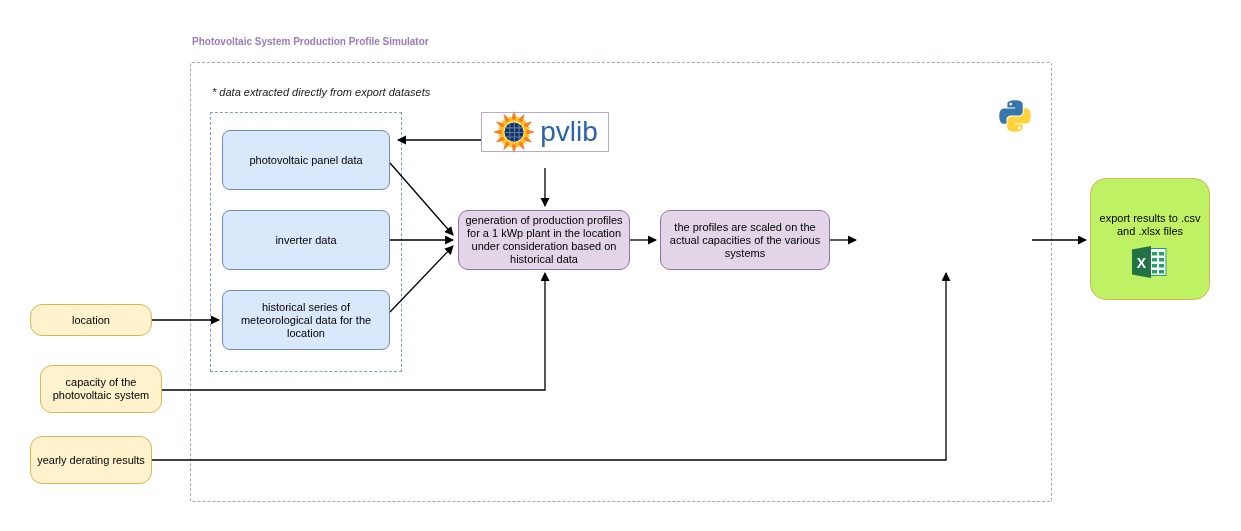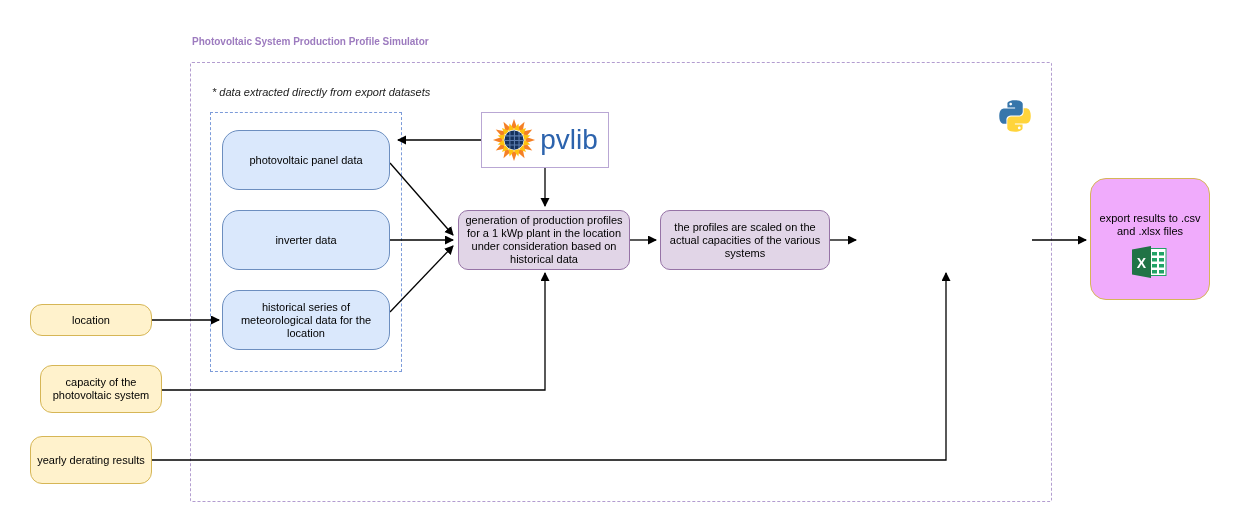--- a/index.html
+++ b/index.html
@@ -21,29 +21,29 @@
   }
   .note{
     position:absolute;left:212px;top:86px;font-size:11px;font-style:italic;color:#1a1a1a;
     white-space:nowrap;
   }
   .node{
     position:absolute;display:flex;align-items:center;justify-content:center;
     text-align:center;font-size:11px;line-height:13px;box-sizing:border-box;
     padding:2px 6px;
   }
-  .node.blue{background:#dae8fc;border:1px solid #6c8ebf;border-radius:17px;}
+  .node.blue{background:#dae8fc;border:1px solid #6c8ebf;border-radius:8px;}
   .node.purple{background:#e1d5e7;border:1px solid #9673a6;border-radius:10px;}
   .node.yellow{background:#fff2cc;border:1px solid #d6b656;border-radius:12px;}
   .node.output{
-    background:#f0abfc;border:1px solid #d6b656;border-radius:16px;
+    background:#bef264;border:1px solid #d6b656;border-radius:16px;
     flex-direction:column;gap:8px;padding-top:14px;
   }
   .pvlib-box{
-    position:absolute;left:481px;top:112px;width:128px;height:56px;
+    position:absolute;left:481px;top:112px;width:128px;height:40px;
     background:#ffffff;border:1px solid #b9a7d4;display:flex;align-items:center;
     justify-content:center;gap:4px;box-sizing:border-box;
   }
   .pvlib-text{font-size:28px;color:#2c63ad;letter-spacing:0px;}
   .pylogo{position:absolute;left:996px;top:97px;width:38px;height:38px;}
   .arrows{position:absolute;left:0;top:0;width:1241px;height:531px;pointer-events:none;}
 </style>
 </head>
 <body>
 

